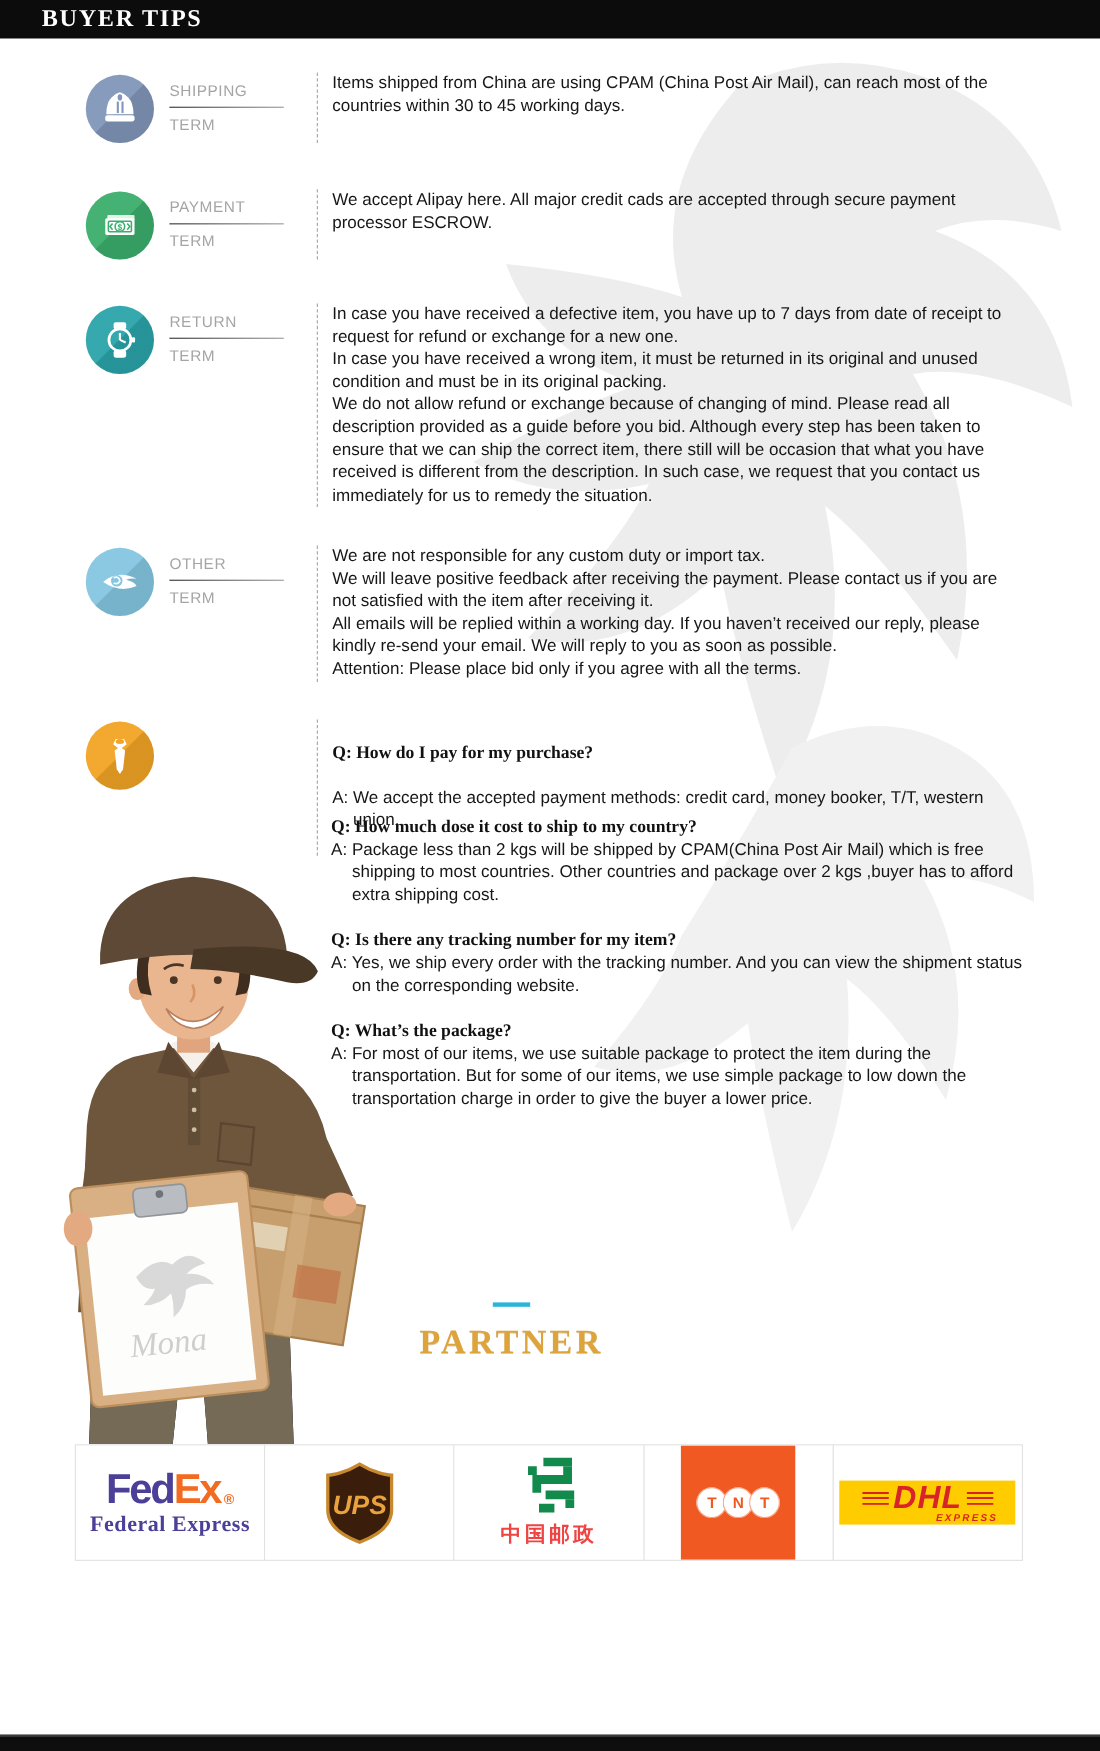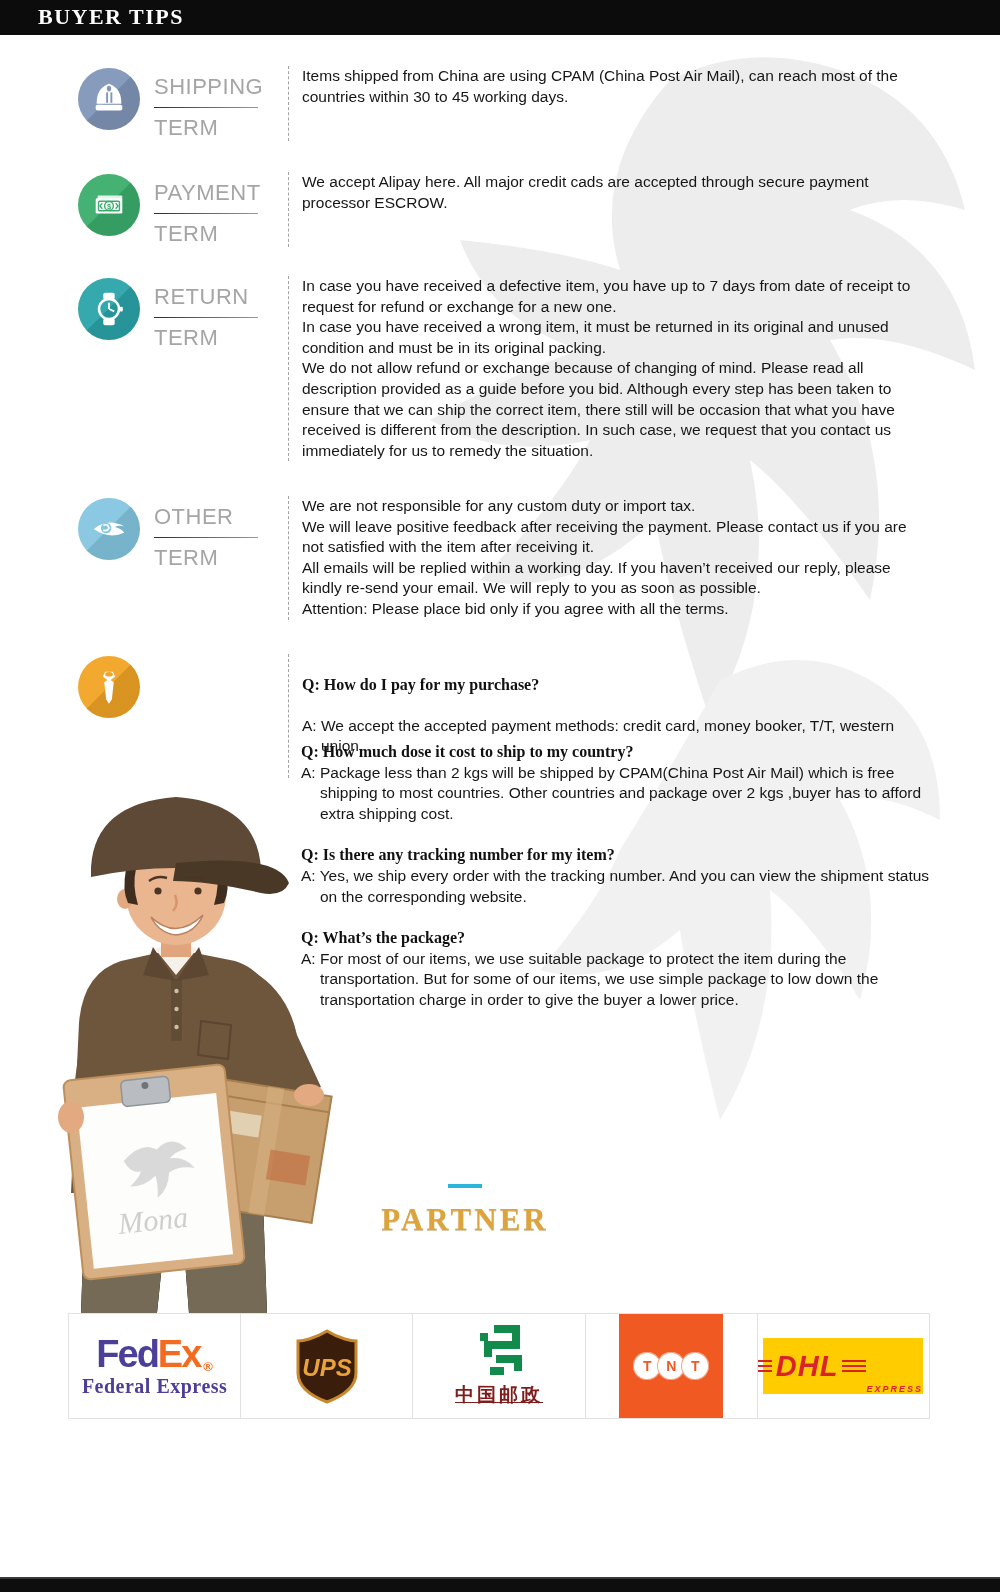--- a/index.html
+++ b/index.html
@@ -14,53 +14,53 @@
   
   .wm{position:absolute;z-index:0;}
   
   .section{position:absolute;left:0;width:930px;display:flex;z-index:2;}
   .icon-col{width:288px;box-sizing:border-box;padding-left:78px;display:flex;flex-shrink:0;}
   .badge{width:62px;height:62px;border-radius:50%;position:relative;flex-shrink:0;margin-top:2px;}
   .badge::after{content:"";position:absolute;inset:0;border-radius:50%;
         background:linear-gradient(135deg,rgba(255,255,255,0.05) 49%,rgba(0,0,0,0.10) 50%);}
   .badge svg{position:absolute;left:12px;top:12px;width:38px;height:38px;z-index:2;}
   .labels{margin-left:14px;padding-top:8px;}
-  .label-top,.label-bottom{font-size:22px;color:#a5a5a5;letter-spacing:0.5px;}
+  .label-top,.label-bottom{font-size:14px;color:#a5a5a5;letter-spacing:0.5px;}
   .label-rule{width:104px;height:1px;background:linear-gradient(to right,#2e2e2e,#9a9a9a);margin:7px 0;}
   .sec-text{flex:1;border-left:1px dashed #a3a3a3;padding-left:13px;font-size:15.5px;
         line-height:20.6px;color:#161616;white-space:pre-line;}
   
   .faq-extra{position:absolute;left:301px;width:632px;z-index:2;}
   .qa{margin-bottom:21px;}
   .qa-q{font-family:"Liberation Serif",serif;font-weight:bold;font-size:16px;line-height:20.6px;
         color:#111;white-space:pre-line;padding-left:25px;text-indent:-25px;}
   .qa-a{font-size:15.5px;line-height:20.6px;color:#161616;white-space:pre-line;
         padding-left:19px;text-indent:-19px;}
   
   .partner-head{position:absolute;top:1184px;left:0;width:930px;text-align:center;z-index:2;}
   .partner-dash{width:34px;height:4px;margin:0 auto 14px auto;}
   .partner-title{font-family:"Liberation Serif",serif;font-weight:bold;font-size:31px;letter-spacing:3px;
         text-shadow:0 1px 0 rgba(150,100,20,0.35);}
   
   .logo-row{position:absolute;top:1313px;left:68px;width:862px;height:106px;display:flex;z-index:3;background:#fff;}
   .logo-cell{flex:1;border:1px solid #e2e2e2;margin-left:-1px;display:flex;flex-direction:column;
         align-items:center;justify-content:center;background:#fff;overflow:hidden;}
   .logo-cell:first-child{margin-left:0;}
-  .fedex-line1{display:flex;align-items:flex-end;font-weight:800;font-size:38px;letter-spacing:-2px;line-height:1;}
+  .fedex-line1{display:flex;align-items:center;font-weight:800;font-size:38px;letter-spacing:-2px;line-height:1;}
   .fedex-fed{color:#4b3f98;}
   .fedex-ex{color:#f36b21;}
   .fedex-reg{font-size:13px;color:#f36b21;letter-spacing:0;margin-left:3px;margin-top:18px;}
   .fedex-sub{font-family:"Liberation Serif",serif;font-weight:bold;font-size:20px;color:#4b3f98;margin-top:2px;letter-spacing:0.5px;}
   .ups-shield{width:66px;height:76px;}
-  .cp-text{font-size:19px;font-weight:bold;letter-spacing:3px;color:#7f1d1d;margin-top:5px;font-family:"DejaVu Sans",sans-serif;text-decoration:underline;}
+  .cp-text{font-size:19px;font-weight:bold;letter-spacing:3px;color:#ef4444;margin-top:5px;font-family:"DejaVu Sans",sans-serif;}
   .tnt-box{width:104px;height:104px;background:#f05a22;display:flex;align-items:center;justify-content:center;}
   .tnt-c{width:28px;height:28px;border-radius:50%;background:#ffffff;color:#f05a22;font-weight:800;
         font-size:14px;display:flex;align-items:center;justify-content:center;margin:0 -2px;
         box-shadow:0 0 0 1px rgba(240,90,34,0.55) inset;}
-  .dhl-box{width:160px;height:56px;background:#ffcc00;display:flex;flex-direction:row;
+  .dhl-box{width:160px;height:40px;background:#ffcc00;display:flex;flex-direction:column;
         align-items:center;justify-content:center;}
   .dhl-mid{display:flex;align-items:center;}
   .dhl-line{width:24px;height:12px;background:repeating-linear-gradient(to bottom,#d8232a 0 2px,transparent 2px 5px);}
   .dhl-text{font-style:italic;font-weight:800;font-size:29px;color:#d8232a;letter-spacing:1px;line-height:1;margin:0 4px;}
   .dhl-sub{font-style:italic;font-size:9px;font-weight:bold;color:#d8232a;letter-spacing:2px;
         align-self:flex-end;margin:-2px 16px 0 0;}
   
   .man{position:absolute;left:25px;top:783px;width:310px;height:530px;z-index:1;}
 </style>
 </head>

